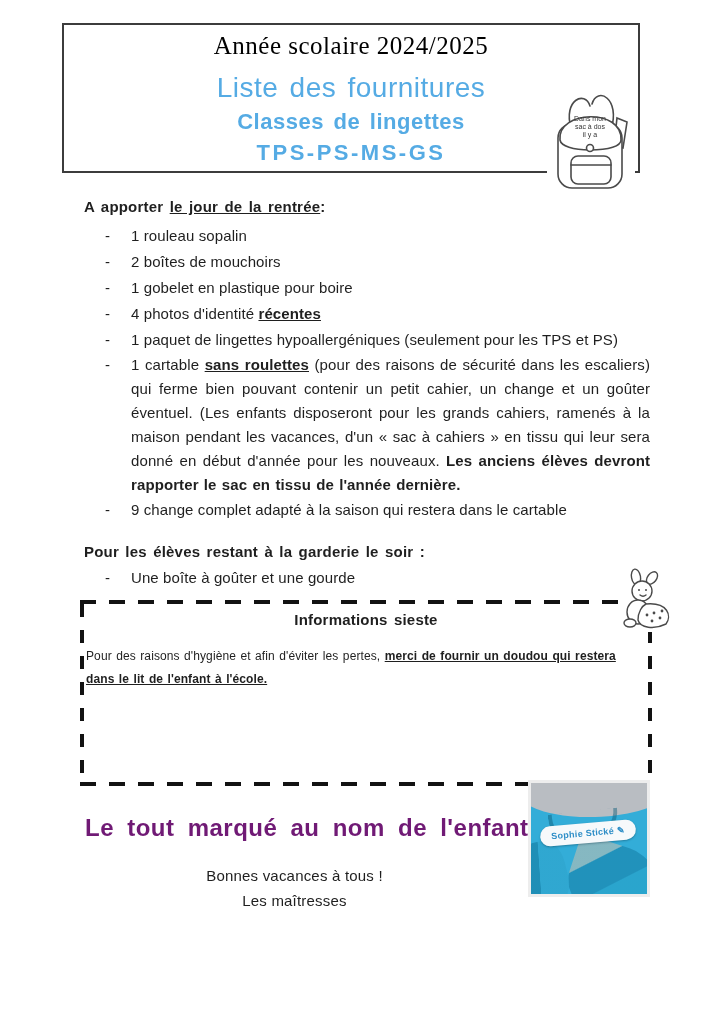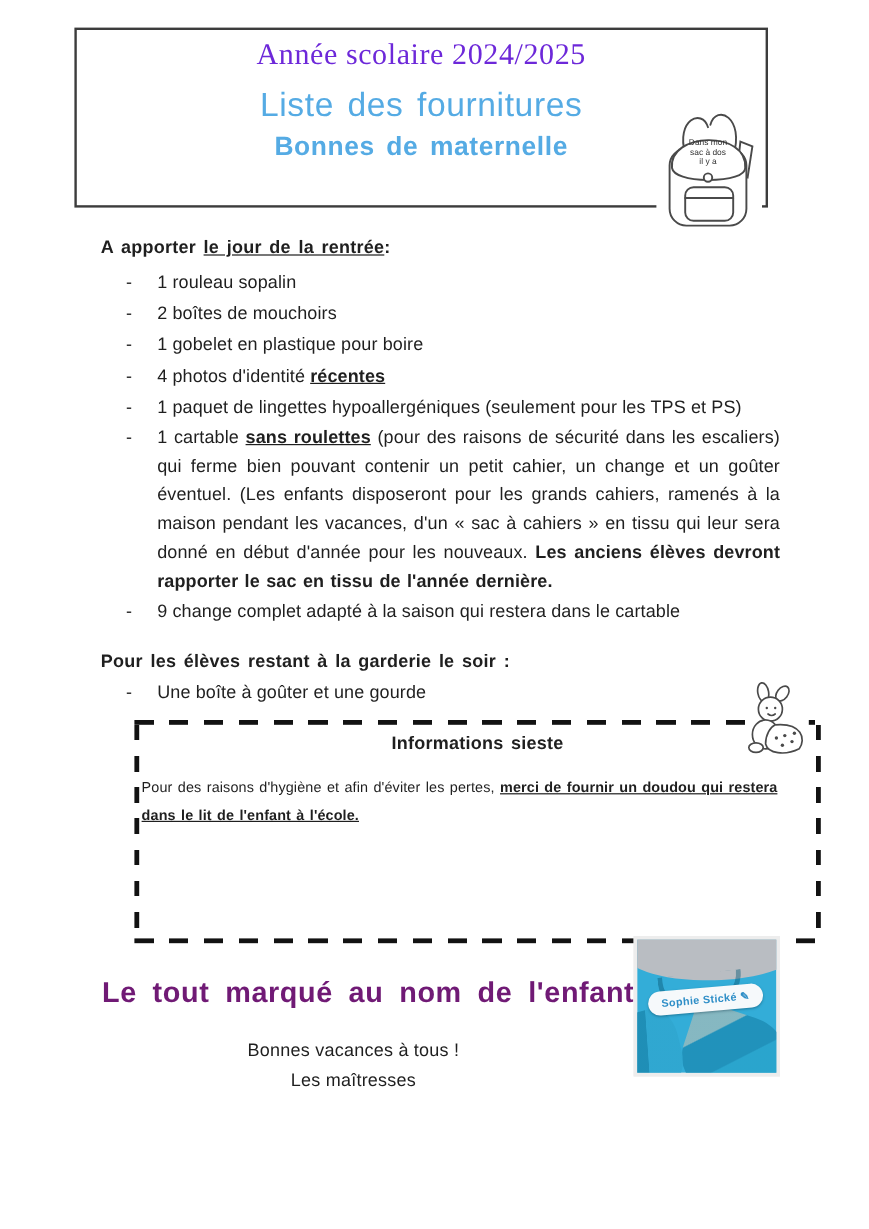--- a/index.html
+++ b/index.html
@@ -11,21 +11,21 @@
   .b{font-weight:bold;}
   .u{text-decoration:underline;}
   .page{position:absolute;inset:0;background:#fff;}
 
   
   .header-box{
     position:absolute;left:62px;top:23px;width:574px;height:146px;
     border:2px solid #3c3c3c;text-align:center;background:#fff;
   }
   .school-year{
-    font-family:"Liberation Serif",serif;font-size:25px;color:#6d28d9;
+    font-family:"Liberation Serif",serif;font-size:25px;color:#000000;
     margin-top:7px;letter-spacing:0.5px;
   }
   .blue-line{letter-spacing:0.5px;word-spacing:3px;}
   .blue1{font-size:28px;margin-top:12px;}
   .blue2{font-size:22px;font-weight:bold;margin-top:5px;}
   .blue3{font-size:22px;font-weight:bold;margin-top:5px;letter-spacing:2.5px;}
 
   .backpack{
     position:absolute;left:547px;top:84px;width:88px;height:108px;
     background:#fff;
@@ -40,21 +40,21 @@
   .item .dash{width:26px;padding-left:21px;flex:none;}
   .item .itext{flex:1;letter-spacing:0.1px;}
   .item.long{line-height:24px;}
   .item.long .itext{text-align:justify;word-spacing:1px;}
 
   .garderie-heading{margin-top:19px;}
   .garderie-items{margin-top:4px;}
 
   
   .sieste-box{
-    position:absolute;left:80px;top:600px;width:572px;height:186px;background:#fff;margin-left:32px;
+    position:absolute;left:80px;top:600px;width:572px;height:186px;background:#fff;
   }
   .dash-top,.dash-bottom{
     position:absolute;left:0;right:0;height:4px;
     background:repeating-linear-gradient(90deg,#121212 0 16px,transparent 16px 29px);
   }
   .dash-top{top:0;}
   .dash-bottom{bottom:0;}
   .dash-left,.dash-right{
     position:absolute;top:4px;bottom:4px;width:4px;
     background:repeating-linear-gradient(180deg,#121212 0 13px,transparent 13px 26px);
@@ -122,21 +122,22 @@
   .pencil-glyph{font-size:9px;}
 </style>
 </head>
 <body>
 
 <div class="page">
 
   <div class="header-box">
     <div class="school-year">Année scolaire 2024/2025</div>
     <div class="blue-line blue1 accent" style="color: rgb(85, 171, 228);">Liste des fournitures</div>
-    <div class="blue-line blue2 accent" style="color: rgb(85, 171, 228);">Bonnes de maternelle</div>
+    <div class="blue-line blue2 accent" style="color: rgb(85, 171, 228);">Classes de lingettes</div>
+    <div class="blue-line blue3 accent" style="color: rgb(85, 171, 228);">TPS-PS-MS-GS</div>
   </div>
 
   <div class="backpack">
     <svg viewBox="0 0 88 108" fill="none" stroke="#4a4a4a" stroke-width="1.6" stroke-linecap="round">
       <path d="M24,44 C16,16 38,6 43,22" fill="#fff"></path>
       <path d="M64,46 C74,14 50,2 45,20" fill="#fff"></path>
       <path d="M70,34 l10,4 -4,26 -9,-3 z" fill="#fff"></path>
       <rect x="11" y="40" width="64" height="64" rx="14" fill="#fff"></rect>
       <path d="M13,56 C10,26 76,24 74,56 C74,62 62,66 43,66 C26,66 14,62 13,56 z" fill="#fff"></path>
       <text x="43" y="37" text-anchor="middle" font-size="7" stroke="none" fill="#333" font-family="Liberation Sans, sans-serif">Dans mon</text>

